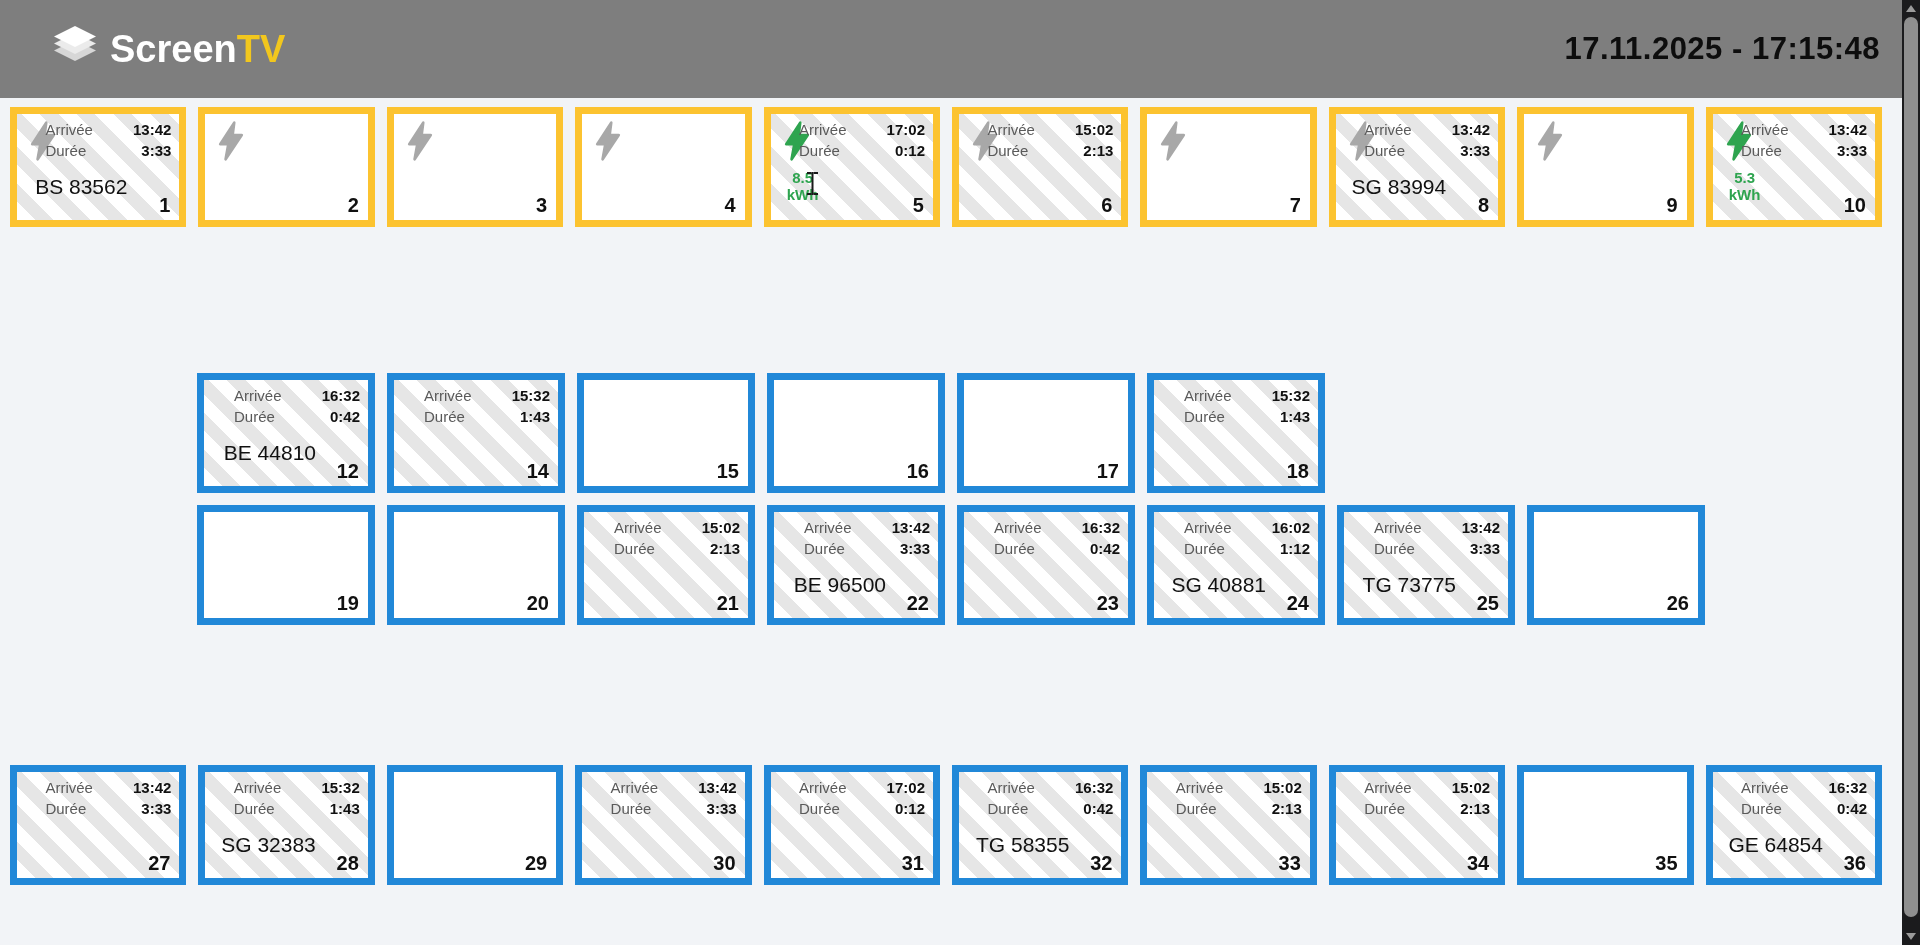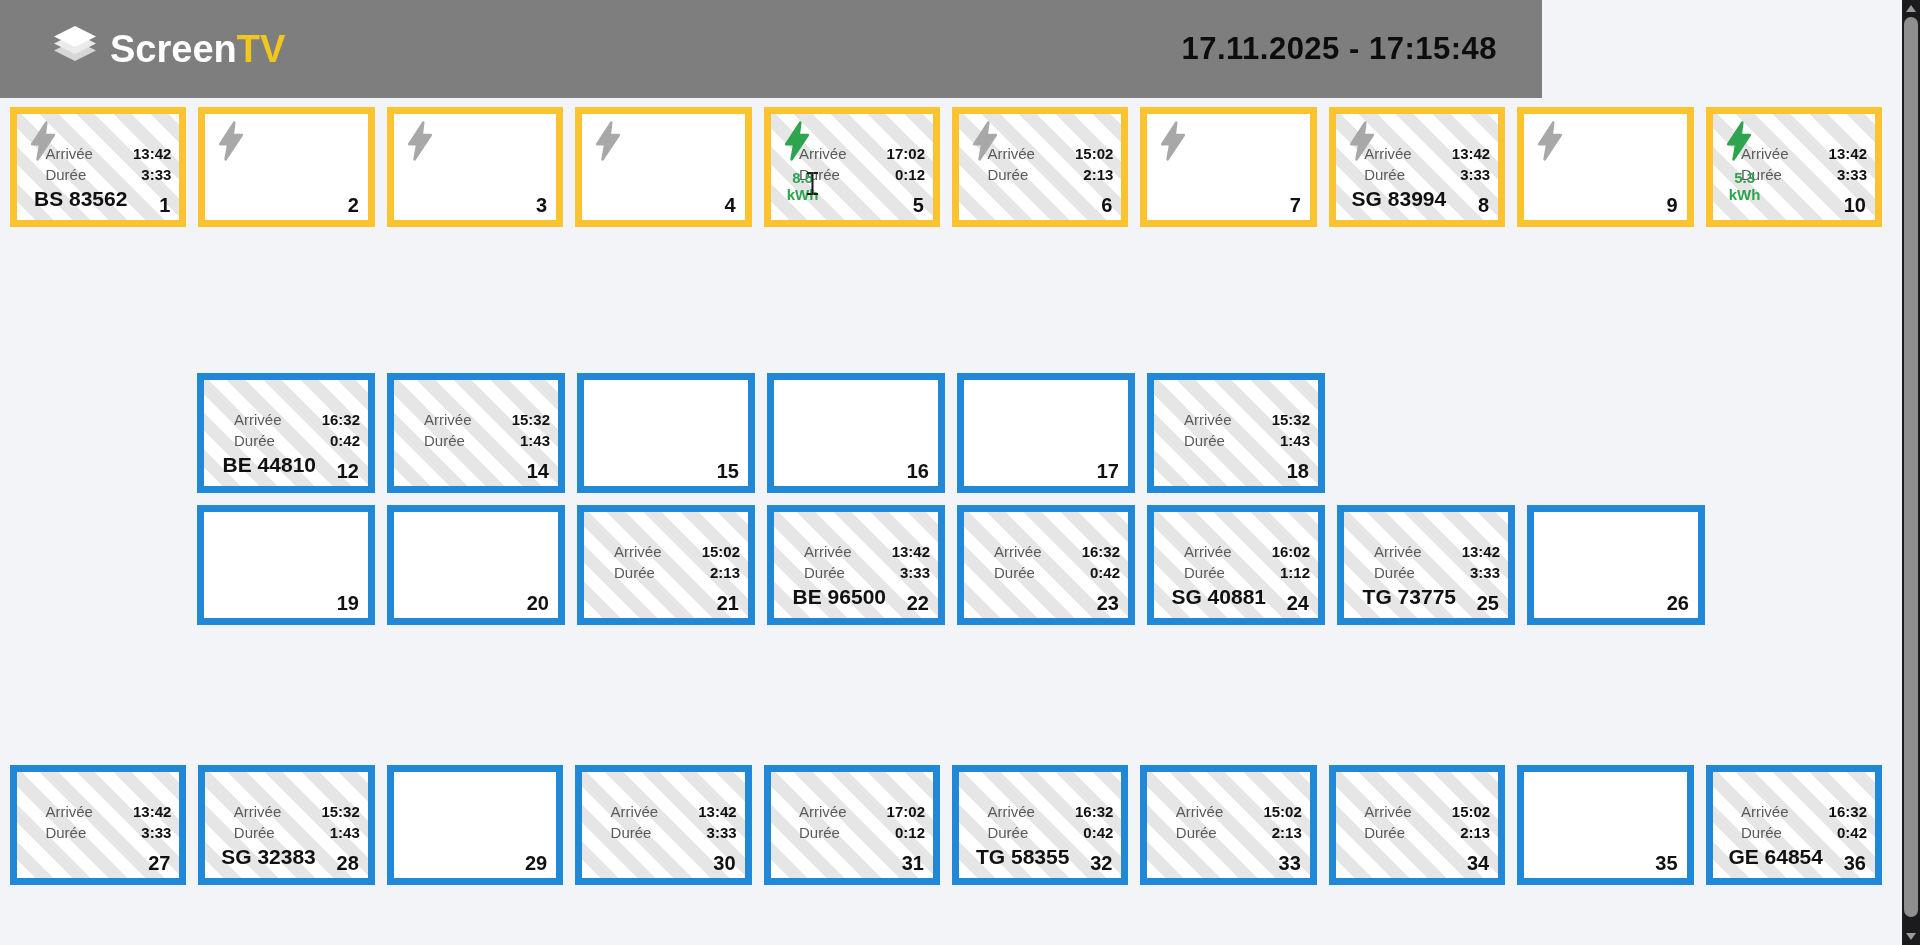--- a/index.html
+++ b/index.html
@@ -1,22 +1,22 @@
 <!DOCTYPE html>
 <html style="--yellow: #fcc330; --blue: #2188d8; --green: #2ea44f;"><head>
 <meta charset="utf-8">
 <style>
   html,body{margin:0;padding:0;}
   body{width:1920px;height:945px;overflow:hidden;background:#f2f4f7;
        font-family:"Liberation Sans",sans-serif;position:relative;}
 
   
-  .header{position:absolute;top:0;left:0;width:1542px;height:98px;background:#7e7e7e;
+  .header{position:absolute;top:0;left:0;width:1902px;height:98px;background:#7e7e7e;
           display:flex;align-items:center;justify-content:space-between;
-          padding:0 45px 0 52px;box-sizing:border-box;}
+          padding:0 22px 0 52px;box-sizing:border-box;}
   .logo{display:flex;align-items:center;gap:12px;font-size:38px;font-weight:700;line-height:1;}
   .logo-screen{color:#ffffff;}
   .logo-tv{color:#f2c71d;}
   .datetime{font-size:31px;font-weight:700;color:#0d0d0d;letter-spacing:.5px;}
 
   
   .row{position:absolute;display:grid;gap:12px;height:120px;}
   .row.full{left:10px;right:38px;}
   .row.indent{left:197px;width:1508px;}
   .r1{top:107px;}
@@ -25,29 +25,29 @@
   .r4{top:765px;}
 
   .card{position:relative;background:#ffffff;border:7px solid #ccc;box-sizing:border-box;}
   .card.yellow{border-color:var(--yellow,#fcc330);}
   .card.blue{border-color:var(--blue,#2188d8);}
   .card.occupied{background:repeating-linear-gradient(45deg,#ffffff 0 13px,#e6e6e6 13px 26px);}
 
   .bolt{position:absolute;top:7px;left:12px;width:28px;height:40px;}
   .bolt svg{width:100%;height:100%;}
 
-  .info{position:absolute;top:5px;right:8px;width:126px;font-size:15px;margin-top:24px;}
+  .info{position:absolute;top:5px;right:8px;width:126px;font-size:15px;}
   .irow{display:flex;justify-content:space-between;line-height:21px;}
   .ilabel{color:#5a5a5a;}
   .ival{font-weight:700;color:#111;}
 
   .energy{position:absolute;top:55px;left:6px;width:52px;text-align:center;
           font-weight:700;font-size:15px;line-height:17px;color:var(--green,#2ea44f);}
 
-  .plate{position:absolute;bottom:9px;right:52px;font-weight:700;font-size:21px;
+  .plate{position:absolute;bottom:21px;right:52px;font-weight:400;font-size:21px;
          color:#111;white-space:nowrap;}
   .num{position:absolute;bottom:3px;right:9px;font-weight:700;font-size:20px;color:#111;}
 
   
   .scrollbar{position:absolute;top:0;right:0;width:18px;height:945px;background:#1b1b1d;}
   .sb-thumb{position:absolute;left:2px;top:17px;width:14px;height:900px;
             background:#8f8f8f;border-radius:7px;}
   .sb-up{position:absolute;top:5px;left:4px;width:0;height:0;
          border-left:5px solid transparent;border-right:5px solid transparent;
          border-bottom:7px solid #9b9b9b;}

